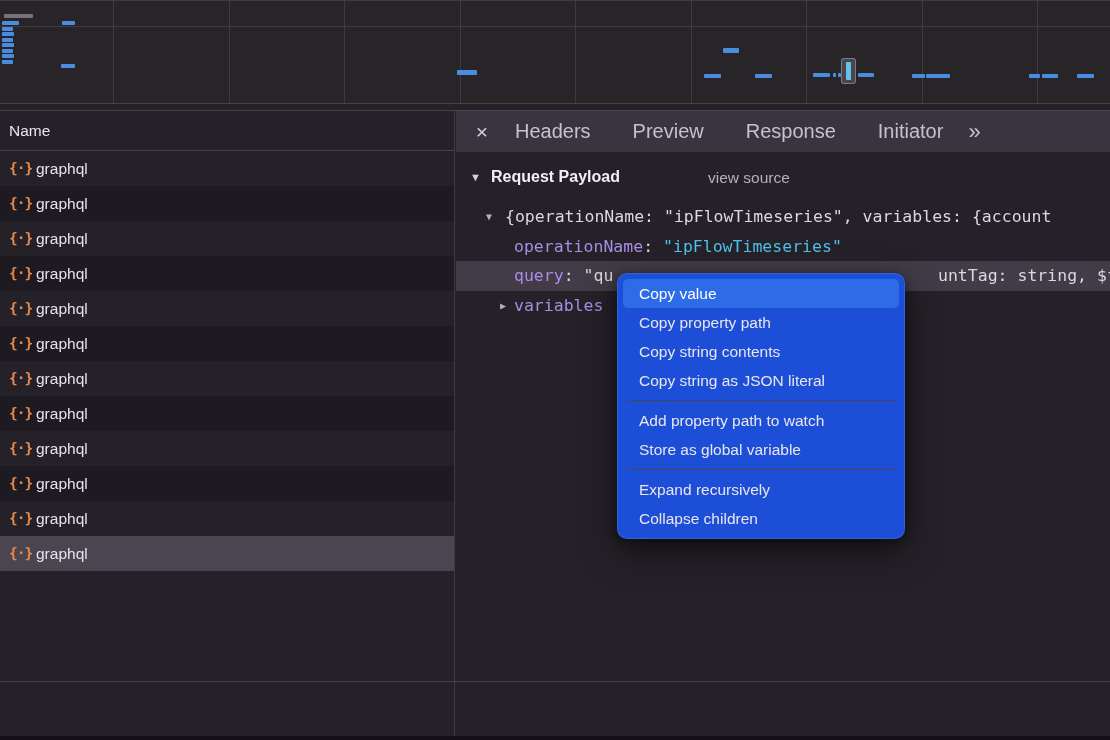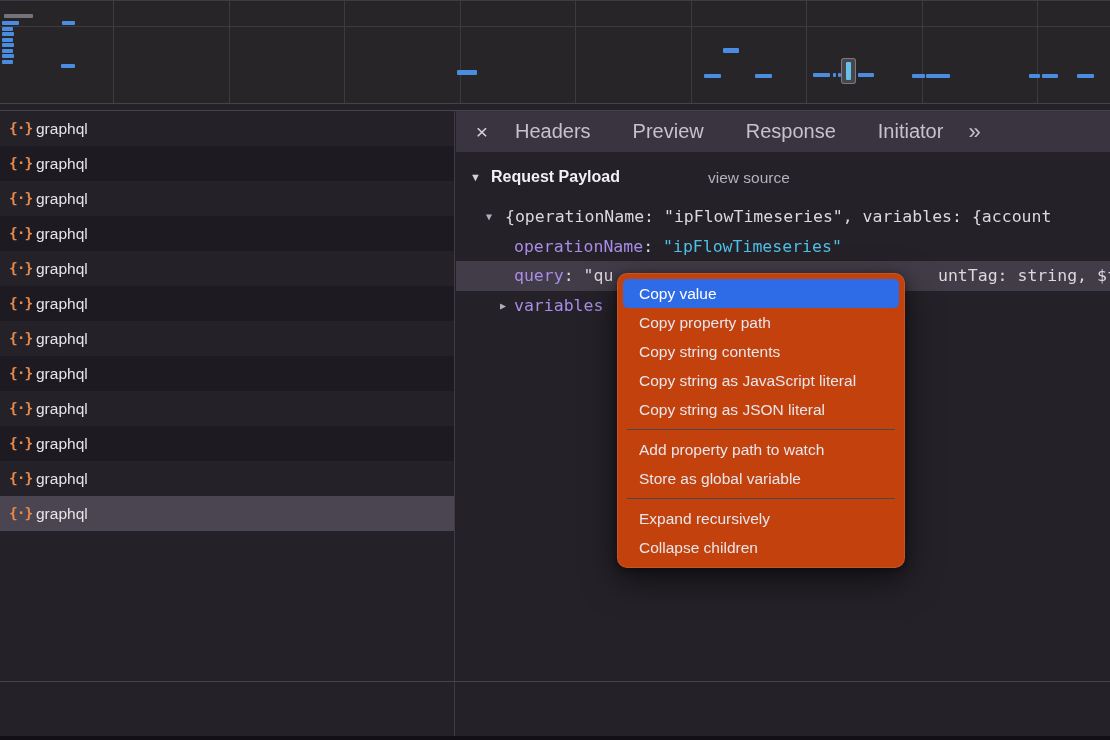--- a/index.html
+++ b/index.html
@@ -55,21 +55,21 @@
   .t-lvl1 { padding-left:58px; }
   .t-vars .row-tri { left:44px; }
   .tree-row.row-selected { background:#413c47; }
   .k { color:#a98ce6; }
   .s { color:#4ec0e6; }
   .plain { color:#dbd8de; }
   .frag-right { position:absolute; left:454px; top:0;margin-left:28px; }
 
   
   .ctx-menu { position:absolute; left:617px; top:273px; width:288px; z-index:50;
-              background:#c2410c; border:1px solid rgba(255,255,255,0.10); border-radius:10px;
+              background:#1d4ed8; border:1px solid rgba(255,255,255,0.10); border-radius:10px;
               padding:5px 0; box-shadow:0 12px 34px rgba(0,0,0,0.55), 0 2px 8px rgba(0,0,0,0.4); }
   .menu-item { height:29px; line-height:29px; margin:0 5px; padding-left:16px; border-radius:5px;
                font-size:15.5px; color:#e9e6ec; }
   .menu-item.highlighted { background:#2e6be6; color:#ffffff; }
   .menu-divider { height:1px; background:#4a474d; margin:5px 9px; }
 
   
   .footer-divider { position:absolute; left:0; right:0; top:681px; height:1px; background:#45424a; z-index:5; }
   .bottom-strip { position:absolute; left:0; right:0; bottom:0; height:4px; background:#121016; z-index:10; }
 </style>
@@ -111,20 +111,21 @@
     <div class="ov-bar" style="left: 926px; top: 73px; width: 24px; height: 4px;"></div>
     <div class="ov-bar" style="left: 1029px; top: 73px; width: 11px; height: 4px;"></div>
     <div class="ov-bar" style="left: 1042px; top: 73px; width: 16px; height: 4px;"></div>
     <div class="ov-bar" style="left: 1077px; top: 73px; width: 17px; height: 4px;"></div>
     <div class="ov-bar bright" style="left: 846px; top: 61px; width: 5px; height: 18px;"></div>
   </div>
 
 <div class="panels">
 
   <div class="left-panel">
+    <div class="list-header">Name</div>
     <div class="req-row">
         <span class="json-icon">{·}</span>
         <span>graphql</span>
       </div>
     <div class="req-row alt">
         <span class="json-icon">{·}</span>
         <span>graphql</span>
       </div>
     <div class="req-row">
         <span class="json-icon">{·}</span>
@@ -201,21 +202,20 @@
         <span class="k">variables</span>
       </div>
     </div>
   </div>
 </div>
 
 <div class="ctx-menu">
   <div class="menu-item highlighted">Copy value</div>
   <div class="menu-item">Copy property path</div>
   <div class="menu-item">Copy string contents</div>
-  <div class="menu-item">Copy string as JavaScript literal</div>
   <div class="menu-item">Copy string as JSON literal</div>
   <div class="menu-divider"></div>
   <div class="menu-item">Add property path to watch</div>
   <div class="menu-item">Store as global variable</div>
   <div class="menu-divider"></div>
   <div class="menu-item">Expand recursively</div>
   <div class="menu-item">Collapse children</div>
 </div>
 
 <div class="footer-divider"></div>

